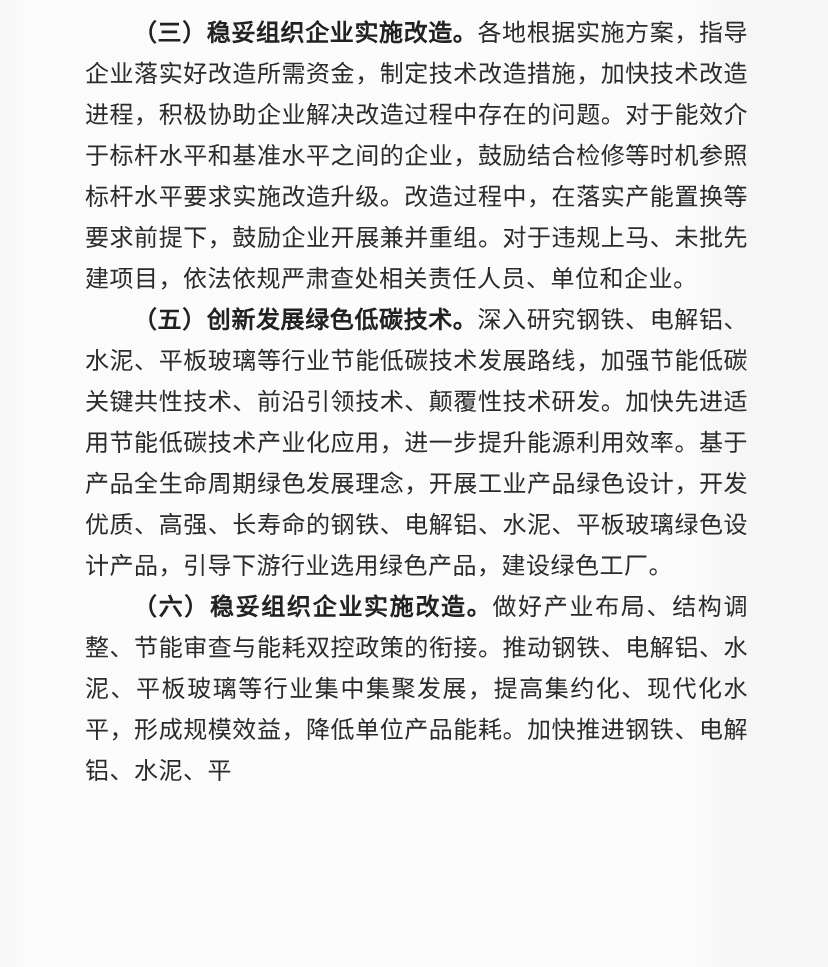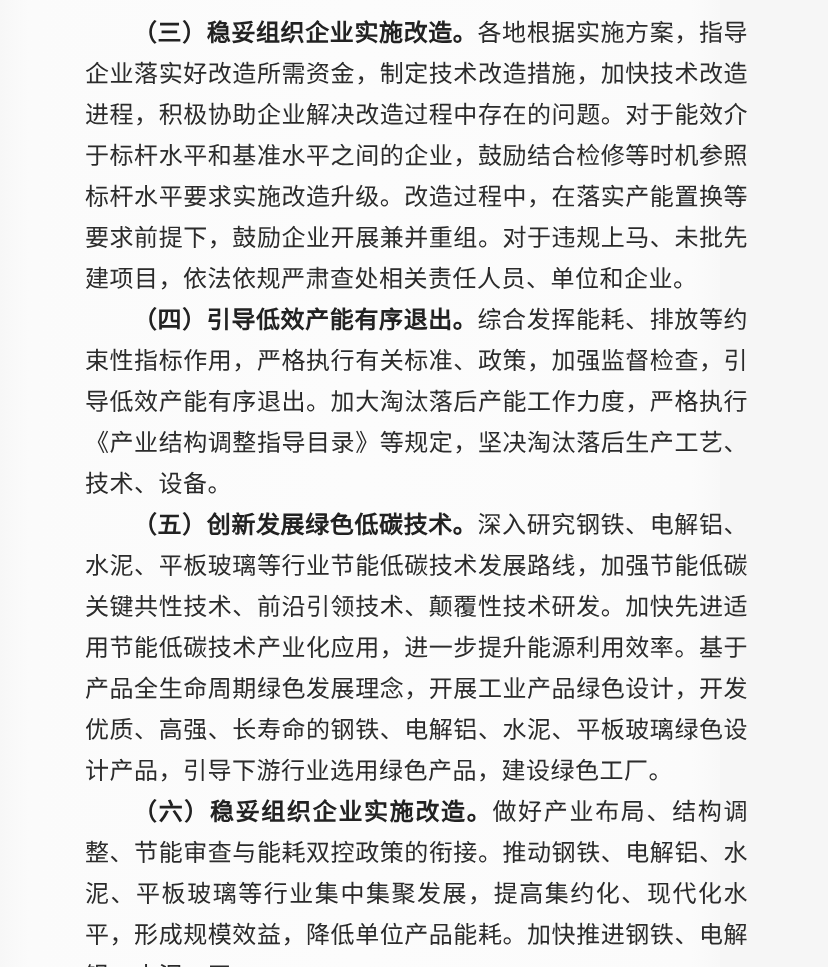--- a/index.html
+++ b/index.html
@@ -44,20 +44,19 @@
   }
 </style>
 </head>
 <body>
 
 <div class="page">
   <div class="text-block">
 
     <p class="para"><span class="para-heading">（三）稳妥组织企业实施改造。</span><span class="para-body">各地根据实施方案，指导企业落实好改造所需资金，制定技术改造措施，加快技术改造进程，积极协助企业解决改造过程中存在的问题。对于能效介于标杆水平和基准水平之间的企业，鼓励结合检修等时机参照标杆水平要求实施改造升级。改造过程中，在落实产能置换等要求前提下，鼓励企业开展兼并重组。对于违规上马、未批先建项目，依法依规严肃查处相关责任人员、单位和企业。</span></p>
 
-    <p class="para"><span class="para-heading">（四）引导低效产能有序退出。</span><span class="para-body">综合发挥能耗、排放等约束性指标作用，严格执行有关标准、政策，加强监督检查，引导低效产能有序退出。加大淘汰落后产能工作力度，严格执行《产业结构调整指导目录》等规定，坚决淘汰落后生产工艺、技术、设备。</span></p>
 
     <p class="para"><span class="para-heading">（五）创新发展绿色低碳技术。</span><span class="para-body">深入研究钢铁、电解铝、水泥、平板玻璃等行业节能低碳技术发展路线，加强节能低碳关键共性技术、前沿引领技术、颠覆性技术研发。加快先进适用节能低碳技术产业化应用，进一步提升能源利用效率。基于产品全生命周期绿色发展理念，开展工业产品绿色设计，开发优质、高强、长寿命的钢铁、电解铝、水泥、平板玻璃绿色设计产品，引导下游行业选用绿色产品，建设绿色工厂。</span></p>
 
     <p class="para"><span class="para-heading">（六）稳妥组织企业实施改造。</span><span class="para-body">做好产业布局、结构调整、节能审查与能耗双控政策的衔接。推动钢铁、电解铝、水泥、平板玻璃等行业集中集聚发展，提高集约化、现代化水平，形成规模效益，降低单位产品能耗。加快推进钢铁、电解铝、水泥、平</span></p>
 
   </div>
 </div>
 
 </body></html>

